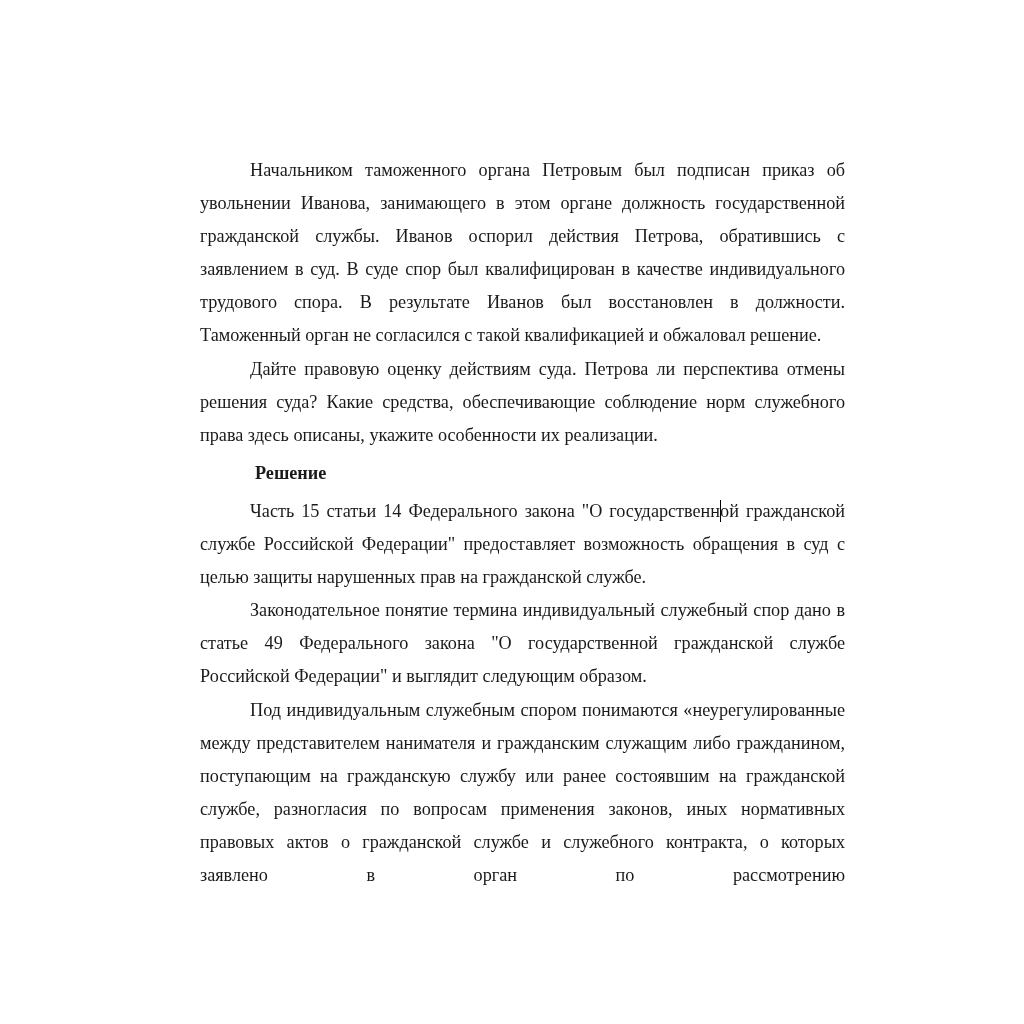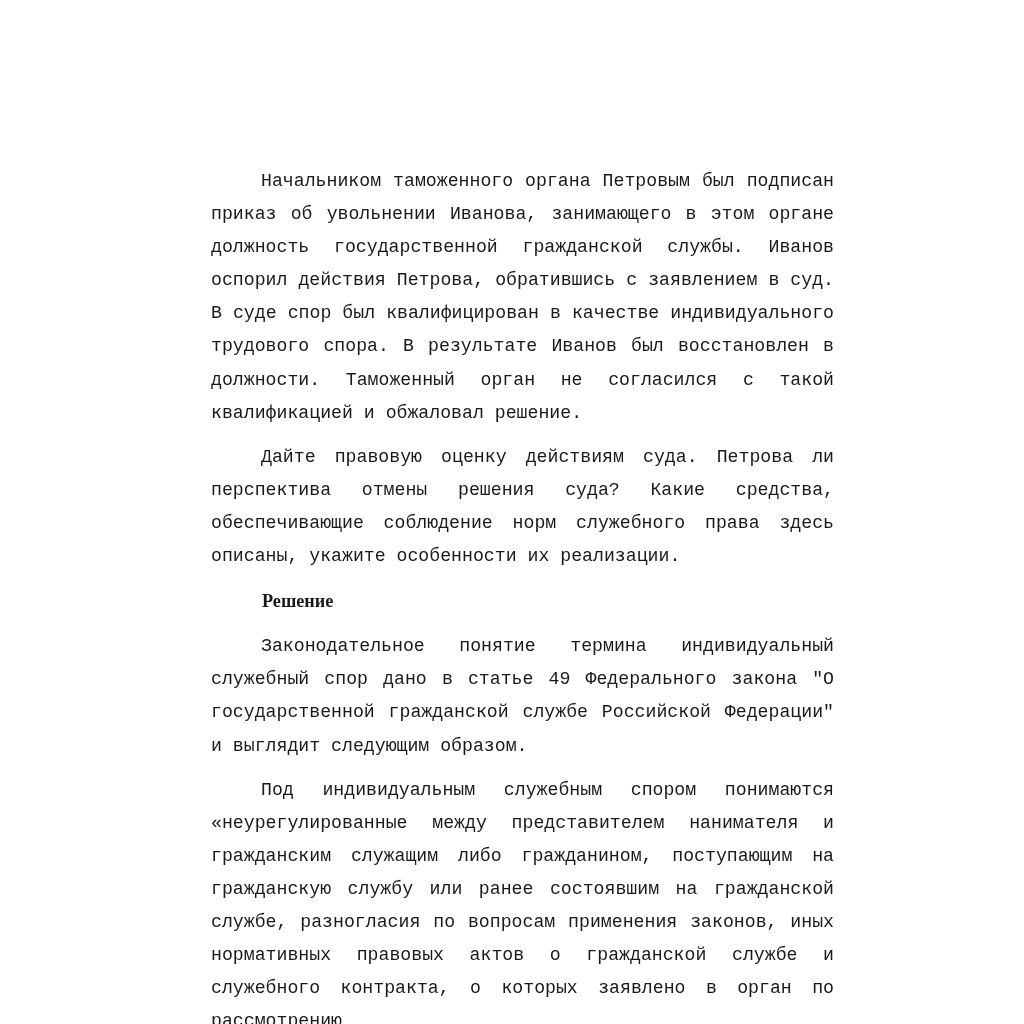--- a/index.html
+++ b/index.html
@@ -25,31 +25,30 @@
       position: absolute;
       left: 200px;
       top: 154px;
       width: 645px;
       font-family: "Liberation Serif", "DejaVu Serif", serif;
       font-size: 18.2px;
       line-height: 33.1px;
       color: #1a1a1a;
     }
     .para {
-      margin: 11px;
+      margin: 0;
       text-indent: 50px;
       text-align: justify;
       text-align-last: left;
-      font-family: Liberation Mono, monospace;
     }
     .para.force-justify-last {
       text-align-last: justify;
     }
     .heading {
-      margin: 12px;
+      margin: 5px;
       text-indent: 50px;
       font-weight: bold;
     }
     .caret {
       display: inline-block;
       width: 1px;
       height: 22px;
       background: #000;
       vertical-align: -5px;
       margin: 0 -0.5px;
@@ -60,19 +59,20 @@
 
 <div class="page">
   <div class="doc-body">
 
     <p class="para">Начальником таможенного органа Петровым был подписан приказ об увольнении Иванова, занимающего в этом органе должность государственной гражданской службы. Иванов оспорил действия Петрова, обратившись с заявлением в суд. В суде спор был квалифицирован в качестве индивидуального трудового спора. В результате Иванов был восстановлен в должности. Таможенный орган не согласился с такой квалификацией и обжаловал решение.</p>
 
     <p class="para">Дайте правовую оценку действиям суда. Петрова ли перспектива отмены решения суда? Какие средства, обеспечивающие соблюдение норм служебного права здесь описаны, укажите особенности их реализации.</p>
 
     <p class="heading">Решение</p>
 
+    <p class="para"><span>Часть 15 статьи 14 Федерального закона "О государственн</span><span class="caret"></span><span>ой гражданской службе Российской Федерации" предоставляет возможность обращения в суд с целью защиты нарушенных прав на гражданской службе.</span></p>
 
     <p class="para">Законодательное понятие термина индивидуальный служебный спор дано в статье 49 Федерального закона "О государственной гражданской службе Российской Федерации" и выглядит следующим образом.</p>
 
     <p class="para force-justify-last">Под индивидуальным служебным спором понимаются «неурегулированные между представителем нанимателя и гражданским служащим либо гражданином, поступающим на гражданскую службу или ранее состоявшим на гражданской службе, разногласия по вопросам применения законов, иных нормативных правовых актов о гражданской службе и служебного контракта, о которых заявлено в орган по рассмотрению</p>
 
   </div>
 </div>
 
 </body></html>

